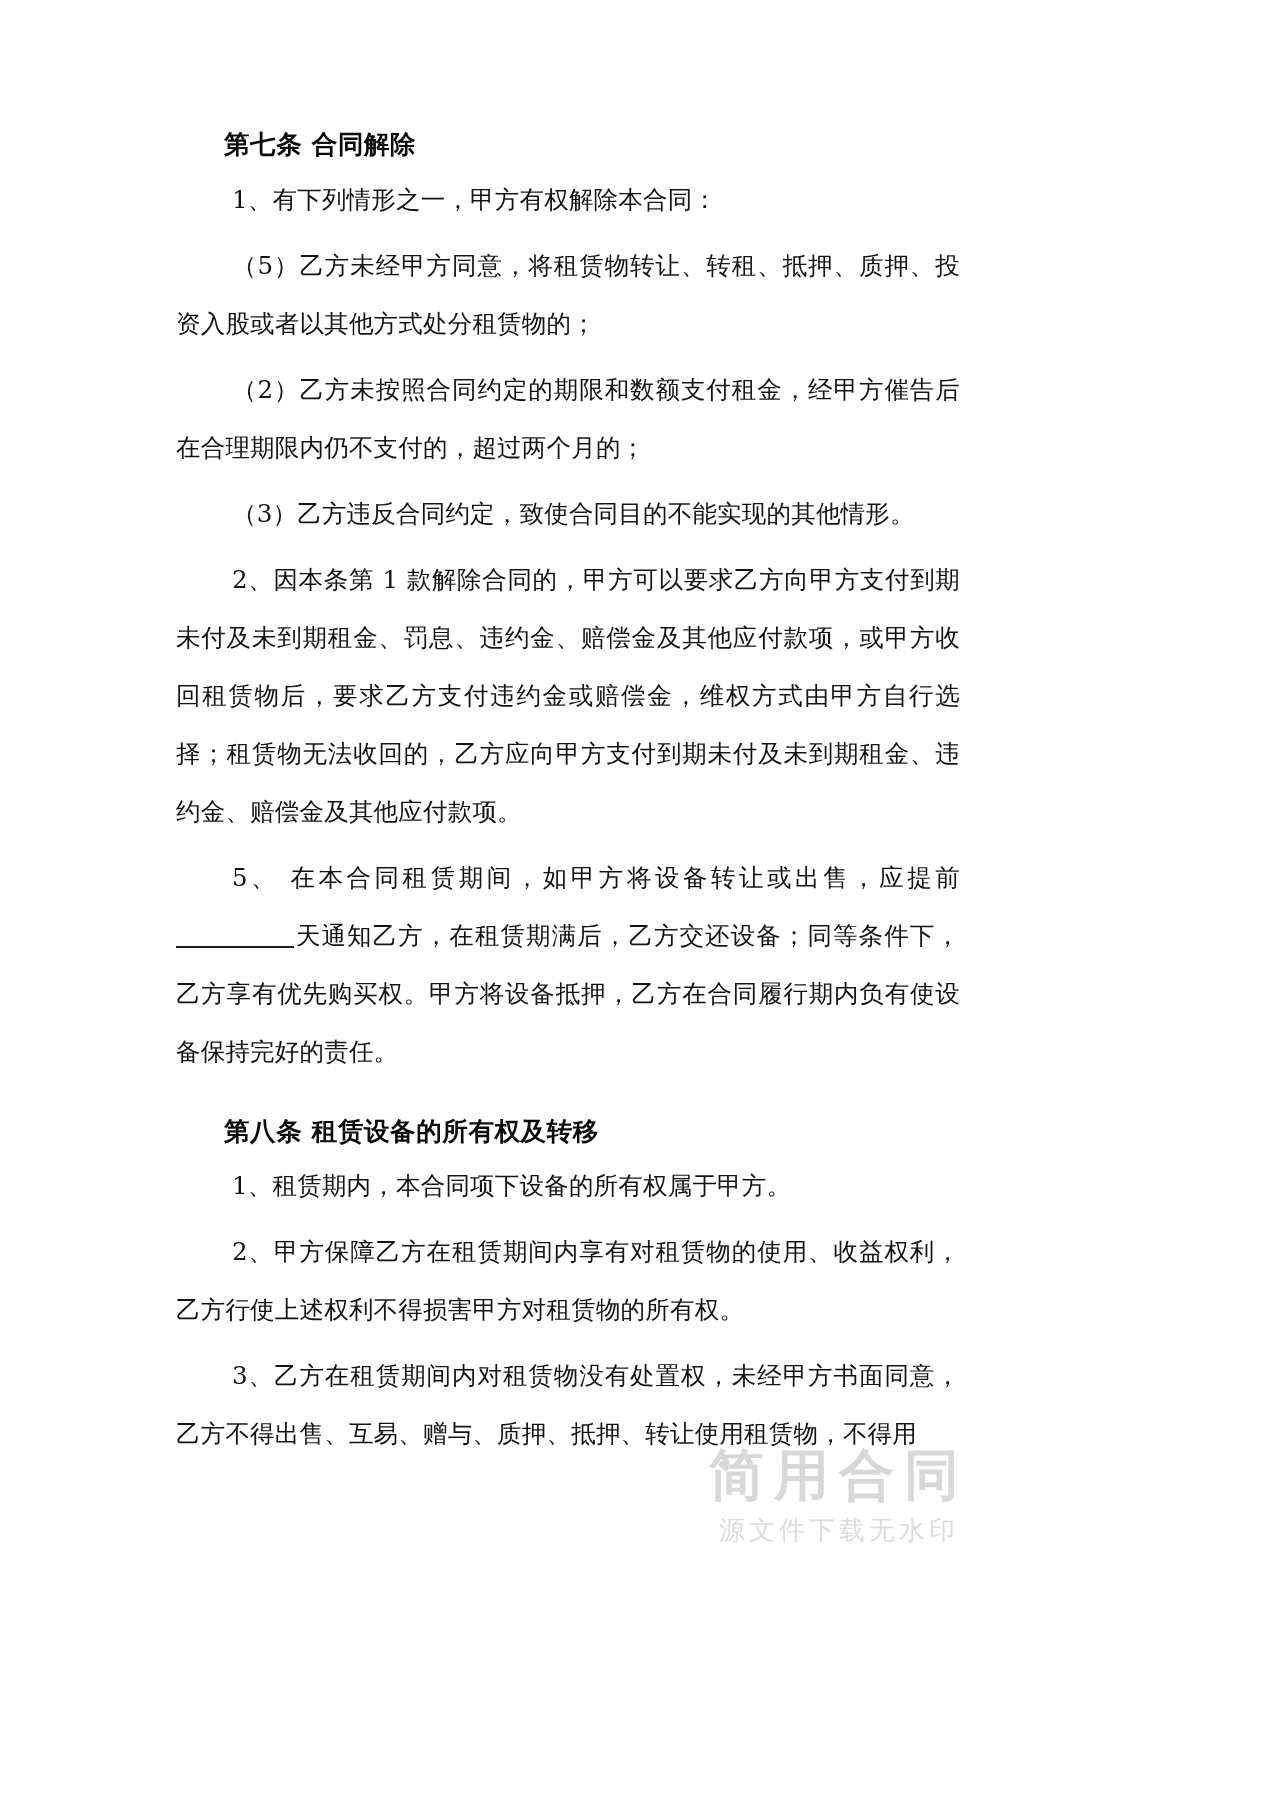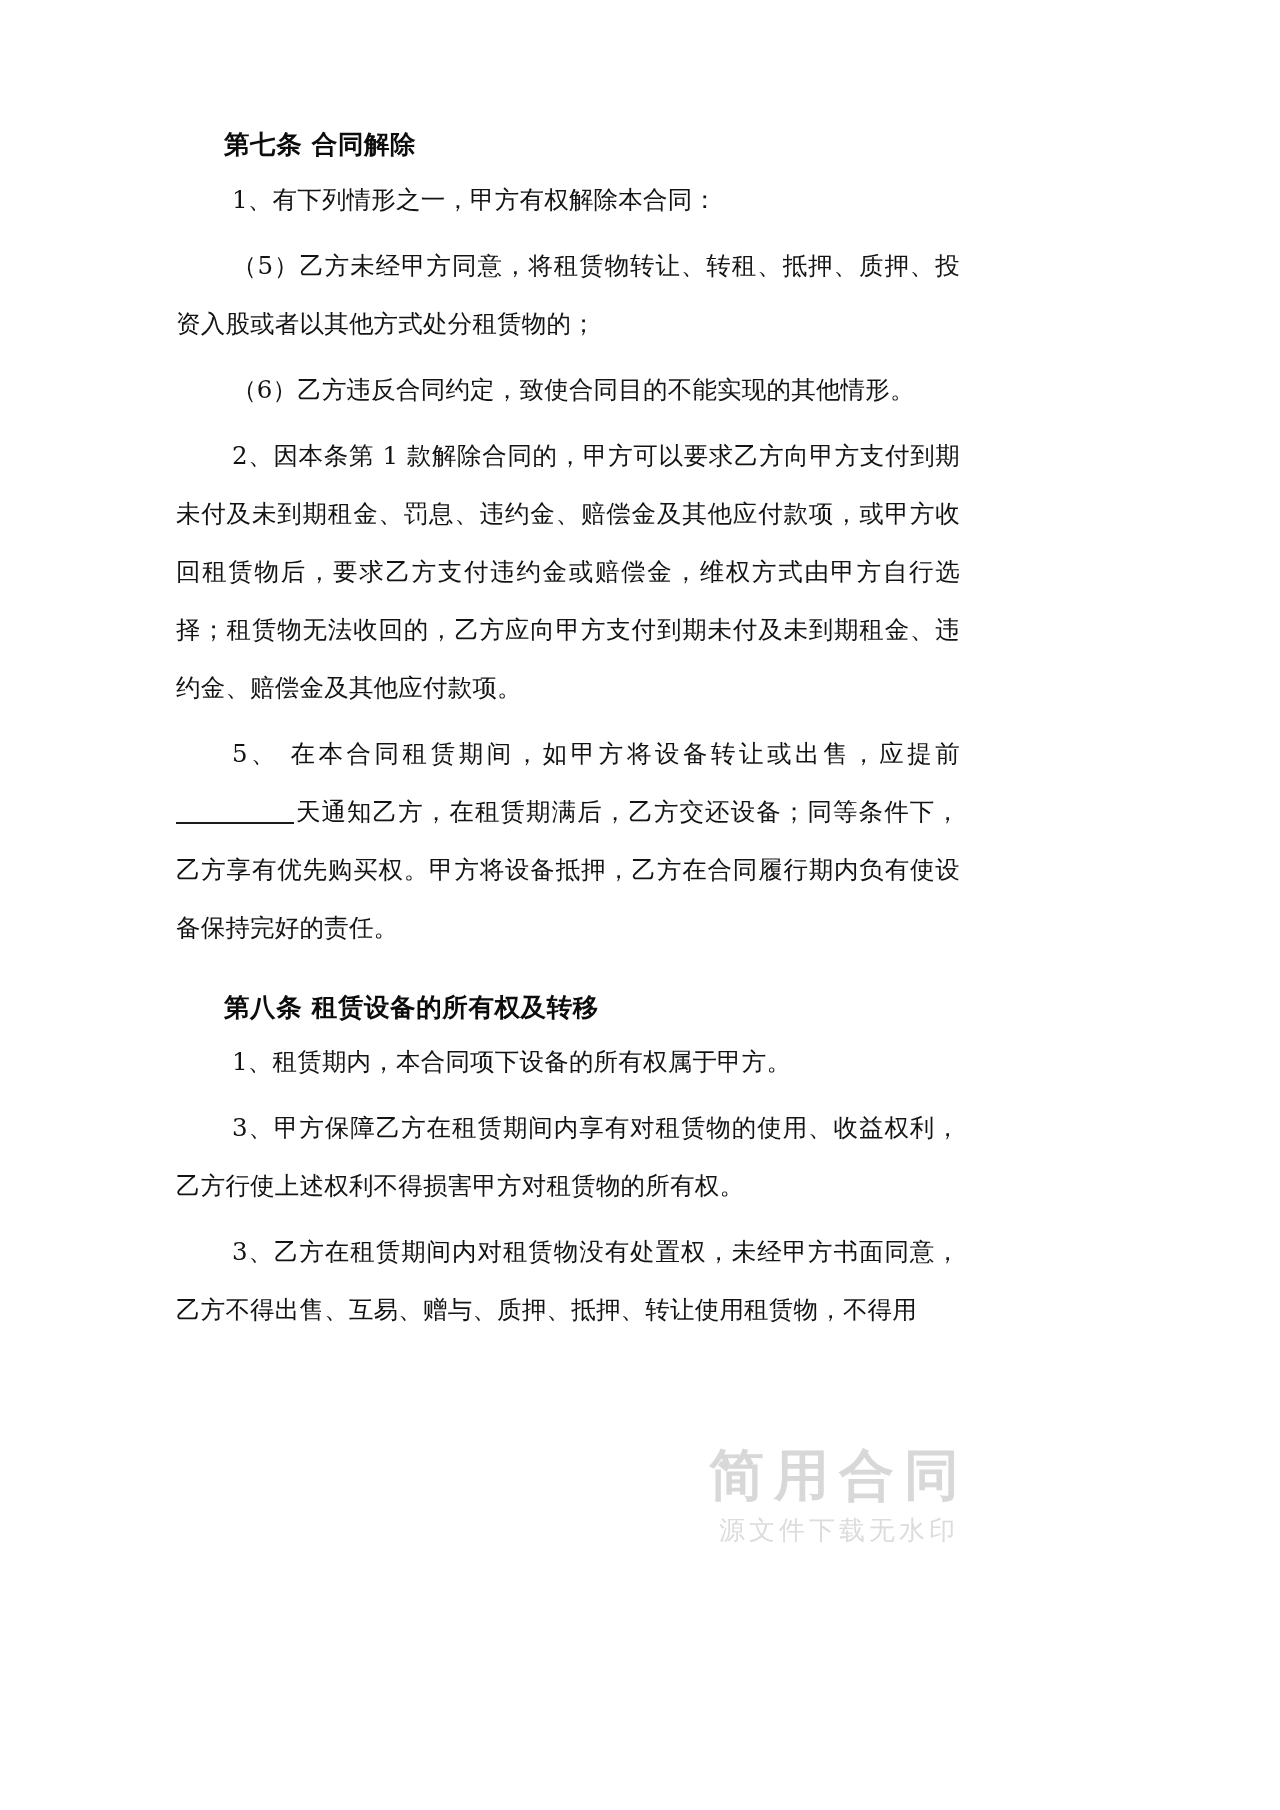--- a/index.html
+++ b/index.html
@@ -92,32 +92,33 @@
 <div class="page">
 
   <div class="content">
 
     <h2 class="heading">第七条 合同解除</h2>
 
     <p class="para">1、有下列情形之一，甲方有权解除本合同：</p>
 
     <p class="para">（5）乙方未经甲方同意，将租赁物转让、转租、抵押、质押、投资入股或者以其他方式处分租赁物的；</p>
 
+    <p class="para">（2）乙方未按照合同约定的期限和数额支付租金，经甲方催告后在合理期限内仍不支付的，超过两个月的；</p>
 
-    <p class="para">（6）乙方违反合同约定，致使合同目的不能实现的其他情形。</p>
+    <p class="para">（3）乙方违反合同约定，致使合同目的不能实现的其他情形。</p>
 
     <p class="para">2、因本条第 1 款解除合同的，甲方可以要求乙方向甲方支付到期未付及未到期租金、罚息、违约金、赔偿金及其他应付款项，或甲方收回租赁物后，要求乙方支付违约金或赔偿金，维权方式由甲方自行选择；租赁物无法收回的，乙方应向甲方支付到期未付及未到期租金、违约金、赔偿金及其他应付款项。</p>
 
     <p class="para"><span>5、 在本合同租赁期间，如甲方将设备转让或出售，应提前</span><span class="blank-line"></span><span>天通知乙方，在租赁期满后，乙方交还设备；同等条件下，乙方享有优先购买权。甲方将设备抵押，乙方在合同履行期内负有使设备保持完好的责任。</span></p>
 
     <h2 class="heading second">第八条 租赁设备的所有权及转移</h2>
 
     <p class="para">1、租赁期内，本合同项下设备的所有权属于甲方。</p>
 
-    <p class="para">3、甲方保障乙方在租赁期间内享有对租赁物的使用、收益权利，乙方行使上述权利不得损害甲方对租赁物的所有权。</p>
+    <p class="para">2、甲方保障乙方在租赁期间内享有对租赁物的使用、收益权利，乙方行使上述权利不得损害甲方对租赁物的所有权。</p>
 
     <p class="para">3、乙方在租赁期间内对租赁物没有处置权，未经甲方书面同意，乙方不得出售、互易、赠与、质押、抵押、转让使用租赁物，不得用</p>
 
   </div>
 
   <div class="watermark">
     <div class="wm-main">简用合同</div>
     <div class="wm-sub">源文件下载无水印</div>
   </div>
 

